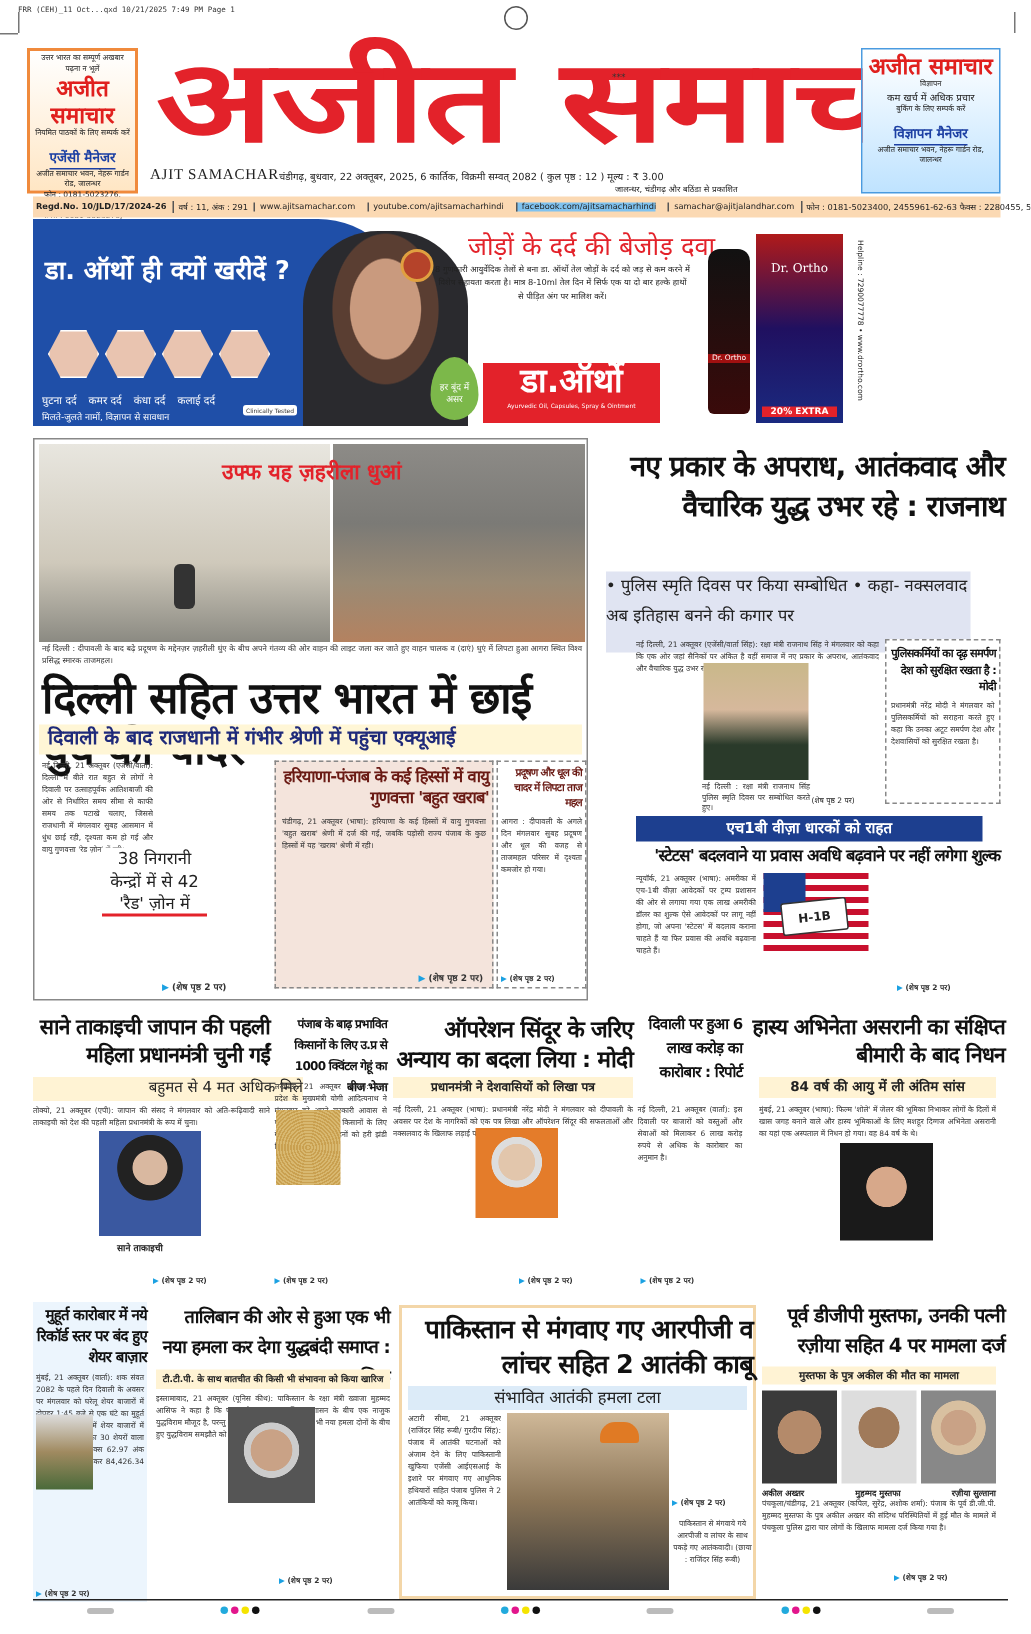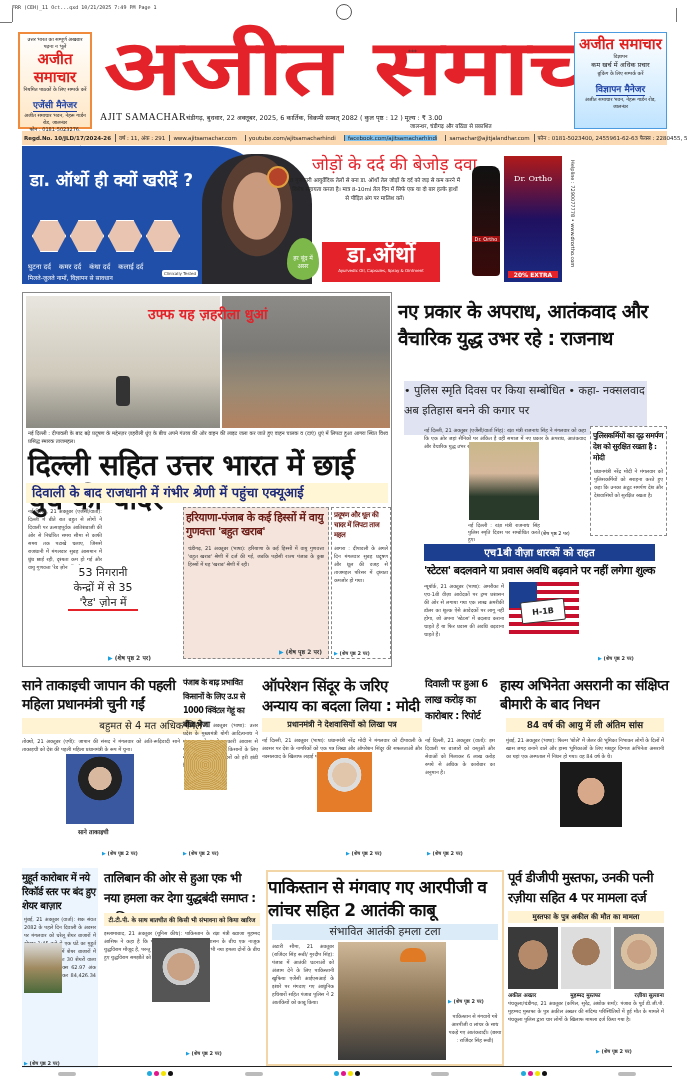--- a/index.html
+++ b/index.html
@@ -37,21 +37,21 @@
 .drbox .s{font-size:4px}
 .bottle{left:450px;top:20px;width:28px;height:110px;background:linear-gradient(#111,#3a0a0a);border-radius:8px 8px 4px 4px}
 .box{left:482px;top:10px;width:58px;height:126px;background:linear-gradient(#b01a1a,#201060 50%,#1a2a80);color:#fff;font-size:8px;text-align:center;padding-top:18px;font-family:"DejaVu Serif",serif}
 .sideurl{left:548px;top:14px;font-size:5px;writing-mode:vertical-rl;color:#222}
 
 .frame{border:1px solid #888}
 .red-hl{color:#e3222a;font-weight:bold}
 .body{font-size:5px;line-height:8px;color:#333;text-align:justify}
 .cont{font-size:6px;font-weight:bold;color:#333}
 .cont:before{content:"▶ ";color:#1ba1e2}
-.hl{font-weight:bold;color:#111;font-family:"DejaVu Sans",sans-serif;text-align:left;letter-spacing:-0.5px}
+.hl{font-weight:bold;color:#111;font-family:"DejaVu Sans",sans-serif;text-align:right;letter-spacing:-0.5px}
 .photo-fog{background:linear-gradient(#e8e6df,#cfc9bb 60%,#8b8a82)}
 .photo-city{background:linear-gradient(#8d8b87,#7b7a76 40%,#9a8a74 70%,#b48260)}
 .dashed{border:1px dashed #888}
 .bluebar{background:#1d3f8f;color:#fff;text-align:center;font-weight:bold}
 .photo{background:linear-gradient(160deg,#cbb,#8a6e5d 60%,#3a3a3a)}
 .foot-dots{display:flex;gap:2px}
 .foot-dots i{width:5px;height:5px;border-radius:50%;display:inline-block}
 .gray-pill{width:18px;height:4px;background:#bbb;border-radius:2px}
 </style>
 </head>
@@ -142,21 +142,21 @@
 <div class="abs photo-fog" style="left:26px;top:296px;width:194px;height:132px">
   <div style="position:absolute;left:90px;top:80px;width:14px;height:30px;background:#333;border-radius:4px"></div>
 </div>
 <div class="abs photo-city" style="left:222px;top:296px;width:168px;height:132px"></div>
 <div class="abs red-hl" style="left:148px;top:304px;font-size:14px">उफ्फ यह ज़हरीला धुआं</div>
 <div class="abs body" style="left:28px;top:429px;width:360px;font-size:5.2px;line-height:8px">नई दिल्ली : दीपावली के बाद बढ़े प्रदूषण के मद्देनज़र ज़हरीली धुंए के बीच अपने गंतव्य की ओर वाहन की लाइट जला कर जाते हुए वाहन चालक व (दाएं) धुएं में लिपटा हुआ आगरा स्थित विश्व प्रसिद्ध स्मारक ताजमहल।</div>
 
 <div class="abs hl" style="left:28px;top:448px;width:360px;font-size:29px;line-height:34px;text-align:left">दिल्ली सहित उत्तर भारत में छाई धुंध की चादर</div>
 <div class="abs" style="left:26px;top:483px;width:362px;height:20px;background:#fff6d6;font-size:13px;font-weight:bold;color:#1f2a7a;padding-left:6px;line-height:20px;white-space:nowrap;overflow:hidden">दिवाली के बाद राजधानी में गंभीर श्रेणी में पहुंचा एक्यूआई</div>
 <div class="abs body" style="left:28px;top:507px;width:74px;height:150px;overflow:hidden">नई दिल्ली, 21 अक्तूबर (एजेंसी/वार्ता): दिल्ली में बीते रात बहुत से लोगों ने दिवाली पर उत्साहपूर्वक आतिशबाजी की ओर से निर्धारित समय सीमा से काफी समय तक पटाखे चलाए, जिससे राजधानी में मंगलवार सुबह आसमान में धुंध छाई रही, दृश्यता कम हो गई और वायु गुणवत्ता 'रेड ज़ोन' में रही।</div>
-<div class="abs" style="left:68px;top:565px;width:70px;height:46px;background:#fff;border-bottom:2px solid #e3222a;font-size:11px;line-height:15px;text-align:center;color:#222">53 निगरानी केन्द्रों में से 35 'रैड' ज़ोन में</div>
+<div class="abs" style="left:68px;top:565px;width:70px;height:46px;background:#fff;border-bottom:2px solid #e3222a;font-size:11px;line-height:15px;text-align:center;color:#222">38 निगरानी केन्द्रों में से 42 'रैड' ज़ोन में</div>
 <div class="abs cont" style="left:108px;top:654px">(शेष पृष्ठ 2 पर)</div>
 
 <div class="abs dashed" style="left:183px;top:507px;width:146px;height:152px;background:#f4e4dc">
   <div class="hl" style="font-size:11px;line-height:14px;color:#6a1a14;margin:3px 2px">हरियाणा-पंजाब के कई हिस्सों में वायु गुणवत्ता 'बहुत खराब'</div>
   <div class="body" style="padding:2px 4px;height:100px;overflow:hidden">चंडीगढ़, 21 अक्तूबर (भाषा): हरियाणा के कई हिस्सों में वायु गुणवत्ता 'बहुत खराब' श्रेणी में दर्ज की गई, जबकि पड़ोसी राज्य पंजाब के कुछ हिस्सों में यह 'खराब' श्रेणी में रही।</div>
   <div class="cont" style="position:absolute;right:6px;bottom:2px">(शेष पृष्ठ 2 पर)</div>
 </div>
 <div class="abs dashed" style="left:331px;top:507px;width:60px;height:152px">
   <div class="hl" style="font-size:7px;line-height:10px;color:#6a1a14;margin:2px">प्रदूषण और धूल की चादर में लिपटा ताज महल</div>
   <div class="body" style="padding:2px;height:100px;overflow:hidden">आगरा : दीपावली के अगले दिन मंगलवार सुबह प्रदूषण और धूल की वजह से ताजमहल परिसर में दृश्यता कमजोर हो गया।</div>

